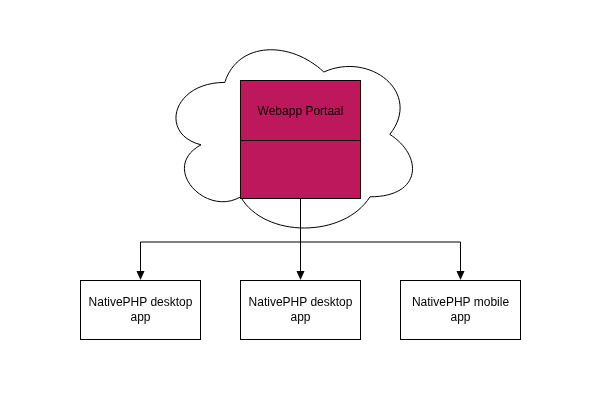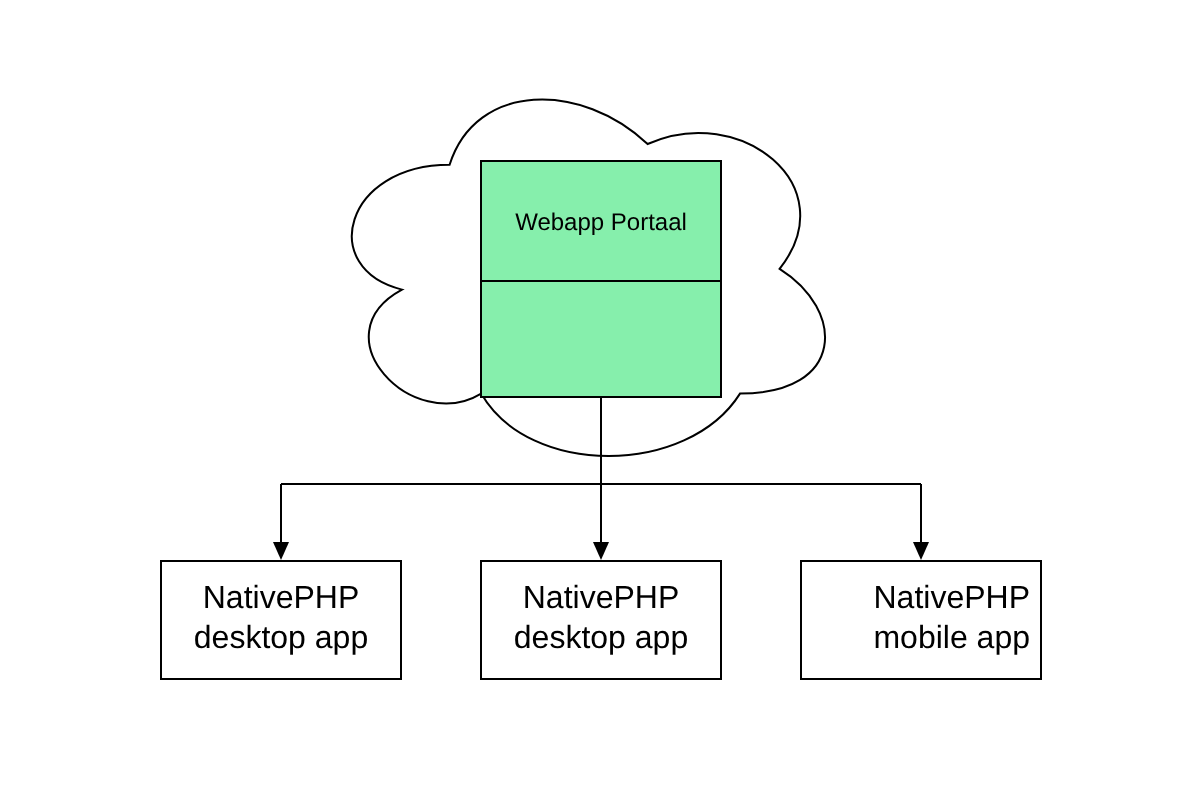--- a/index.html
+++ b/index.html
@@ -34,32 +34,32 @@
   }
   .node {
     position: absolute;
     box-sizing: border-box;
     background: #ffffff;
     border: 1px solid #000000;
     display: flex;
     align-items: center;
     justify-content: center;
     text-align: center;
-    font-size: 16px;
+    font-size: 12px;
     line-height: 1.25;
     padding: 0 5px;
   }
   .stack {
     position: absolute;
     box-sizing: border-box;
     left: 240px;
     top: 80px;
     width: 121px;
     height: 119px;
-    background: #86efac;
+    background: #be185d;
     border: 1px solid #000000;
     display: flex;
     flex-direction: column;
   }
   .stack-cell {
     box-sizing: border-box;
     display: flex;
     align-items: center;
     justify-content: center;
     text-align: center;
@@ -67,21 +67,21 @@
   }
   .stack-cell-top {
     height: 60px;
     border-bottom: 1px solid #000000;
   }
   .stack-cell-bottom {
     flex: 1;
   }
   .appbox-left   { left: 80px;  top: 280px; width: 121px; height: 60px; }
   .appbox-middle { left: 240px; top: 280px; width: 121px; height: 60px; }
-  .appbox-right  { left: 400px; top: 280px; width: 121px; height: 60px; text-align: right; }
+  .appbox-right  { left: 400px; top: 280px; width: 121px; height: 60px; }
 </style>
 </head>
 <body>
 
 <div class="canvas">
 
   <svg class="diagram-svg" viewBox="0 0 600 400" xmlns="http://www.w3.org/2000/svg">
 
     <path class="shape-stroke" d="M 224.8 82.4
              C 172.0 82.4 158.8 134.4 201.0 144.8

